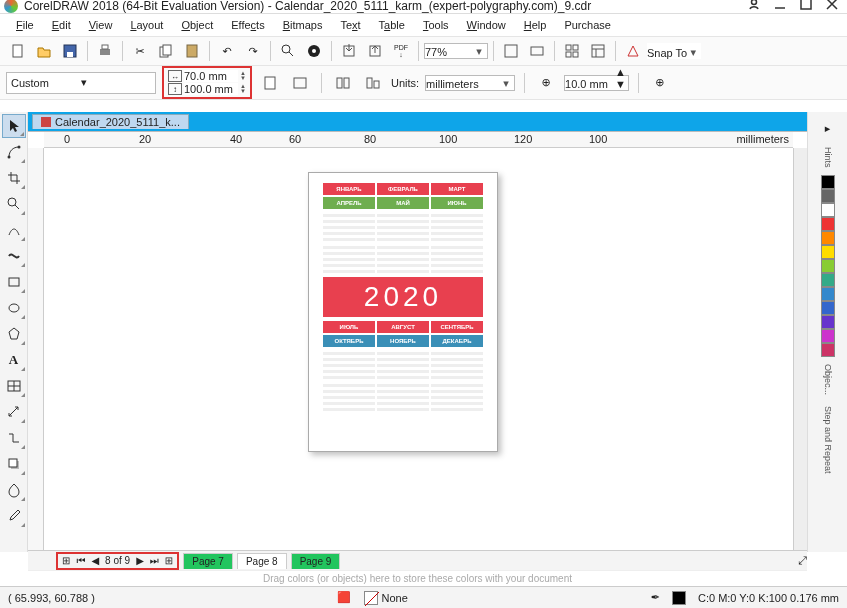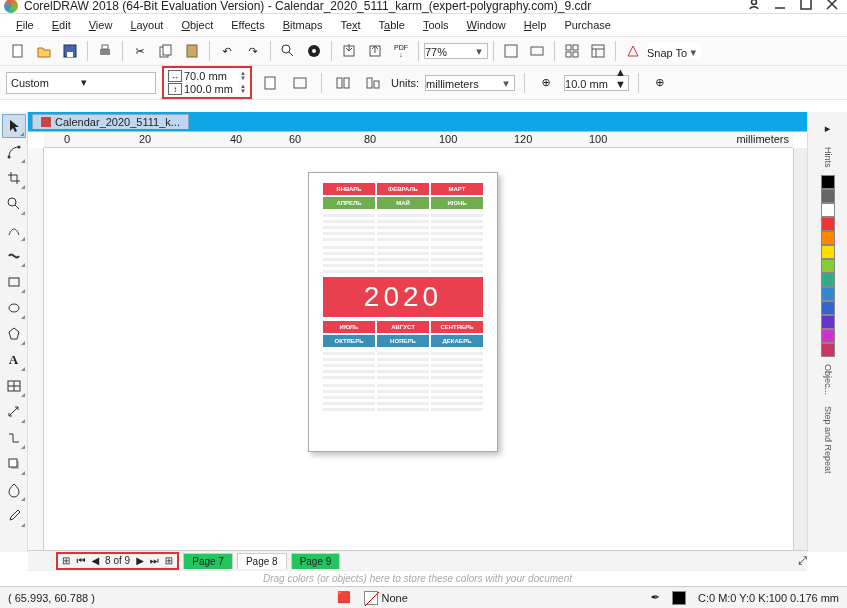--- a/index.html
+++ b/index.html
@@ -45,21 +45,21 @@
   .yr{background:#e8404f;color:#fff;text-align:center;font-size:28px;letter-spacing:4px;padding:4px 0;margin:4px 0;font-weight:300}
   .rightdock{width:40px;background:#f4f4f4;border-left:1px solid #ddd;display:flex;flex-direction:column;align-items:center;padding-top:4px;gap:3px;position:relative}
   .rightdock .sw{width:14px;height:14px;border:1px solid #888}
   .rightdock .lbl{writing-mode:vertical-rl;font-size:9px;color:#555;margin:4px 0}
   .scrollbar-v{position:absolute;top:36px;right:0;width:14px;bottom:0;background:#eee;border-left:1px solid #ccc}
   .pager{position:absolute;left:28px;right:40px;bottom:38px;height:20px;background:#f4f4f4;border-top:1px solid #ccc;display:flex;align-items:center;font-size:11px}
   .pager .nav{border:2px solid #d33;display:flex;align-items:center;height:18px;padding:0 2px;gap:2px;margin-left:28px}
   .pager .nav span{cursor:pointer;padding:0 2px;font-size:10px}
   .pager .pg{padding:2px 8px;border:1px solid #ccc;border-bottom:none;background:#22c55e;margin-left:4px;cursor:pointer;font-size:10px}
   .pager .pg.act{background:#fff}
-  .colorhint{position:absolute;left:28px;right:40px;bottom:22px;height:16px;font-style:italic;color:#aaa;font-size:10px;text-align:center;line-height:16px;border-top:1px solid #eee}
+  .colorhint{position:absolute;left:28px;right:40px;bottom:22px;height:16px;color:#aaa;font-size:10px;text-align:center;line-height:16px;border-top:1px solid #eee}
   .statusbar{position:absolute;left:0;right:0;bottom:0;height:22px;background:#f4f4f4;border-top:1px solid #ccc;display:flex;align-items:center;padding:0 8px;gap:12px;font-size:11px}
   .statusbar .fill{flex:1}
   .statusbar .swatch{width:14px;height:14px;border:1px solid #888}
   svg{overflow:visible}
 </style>
 </head>
 <body>
 
 <div class="titlebar">
   <div class="logo"></div>

